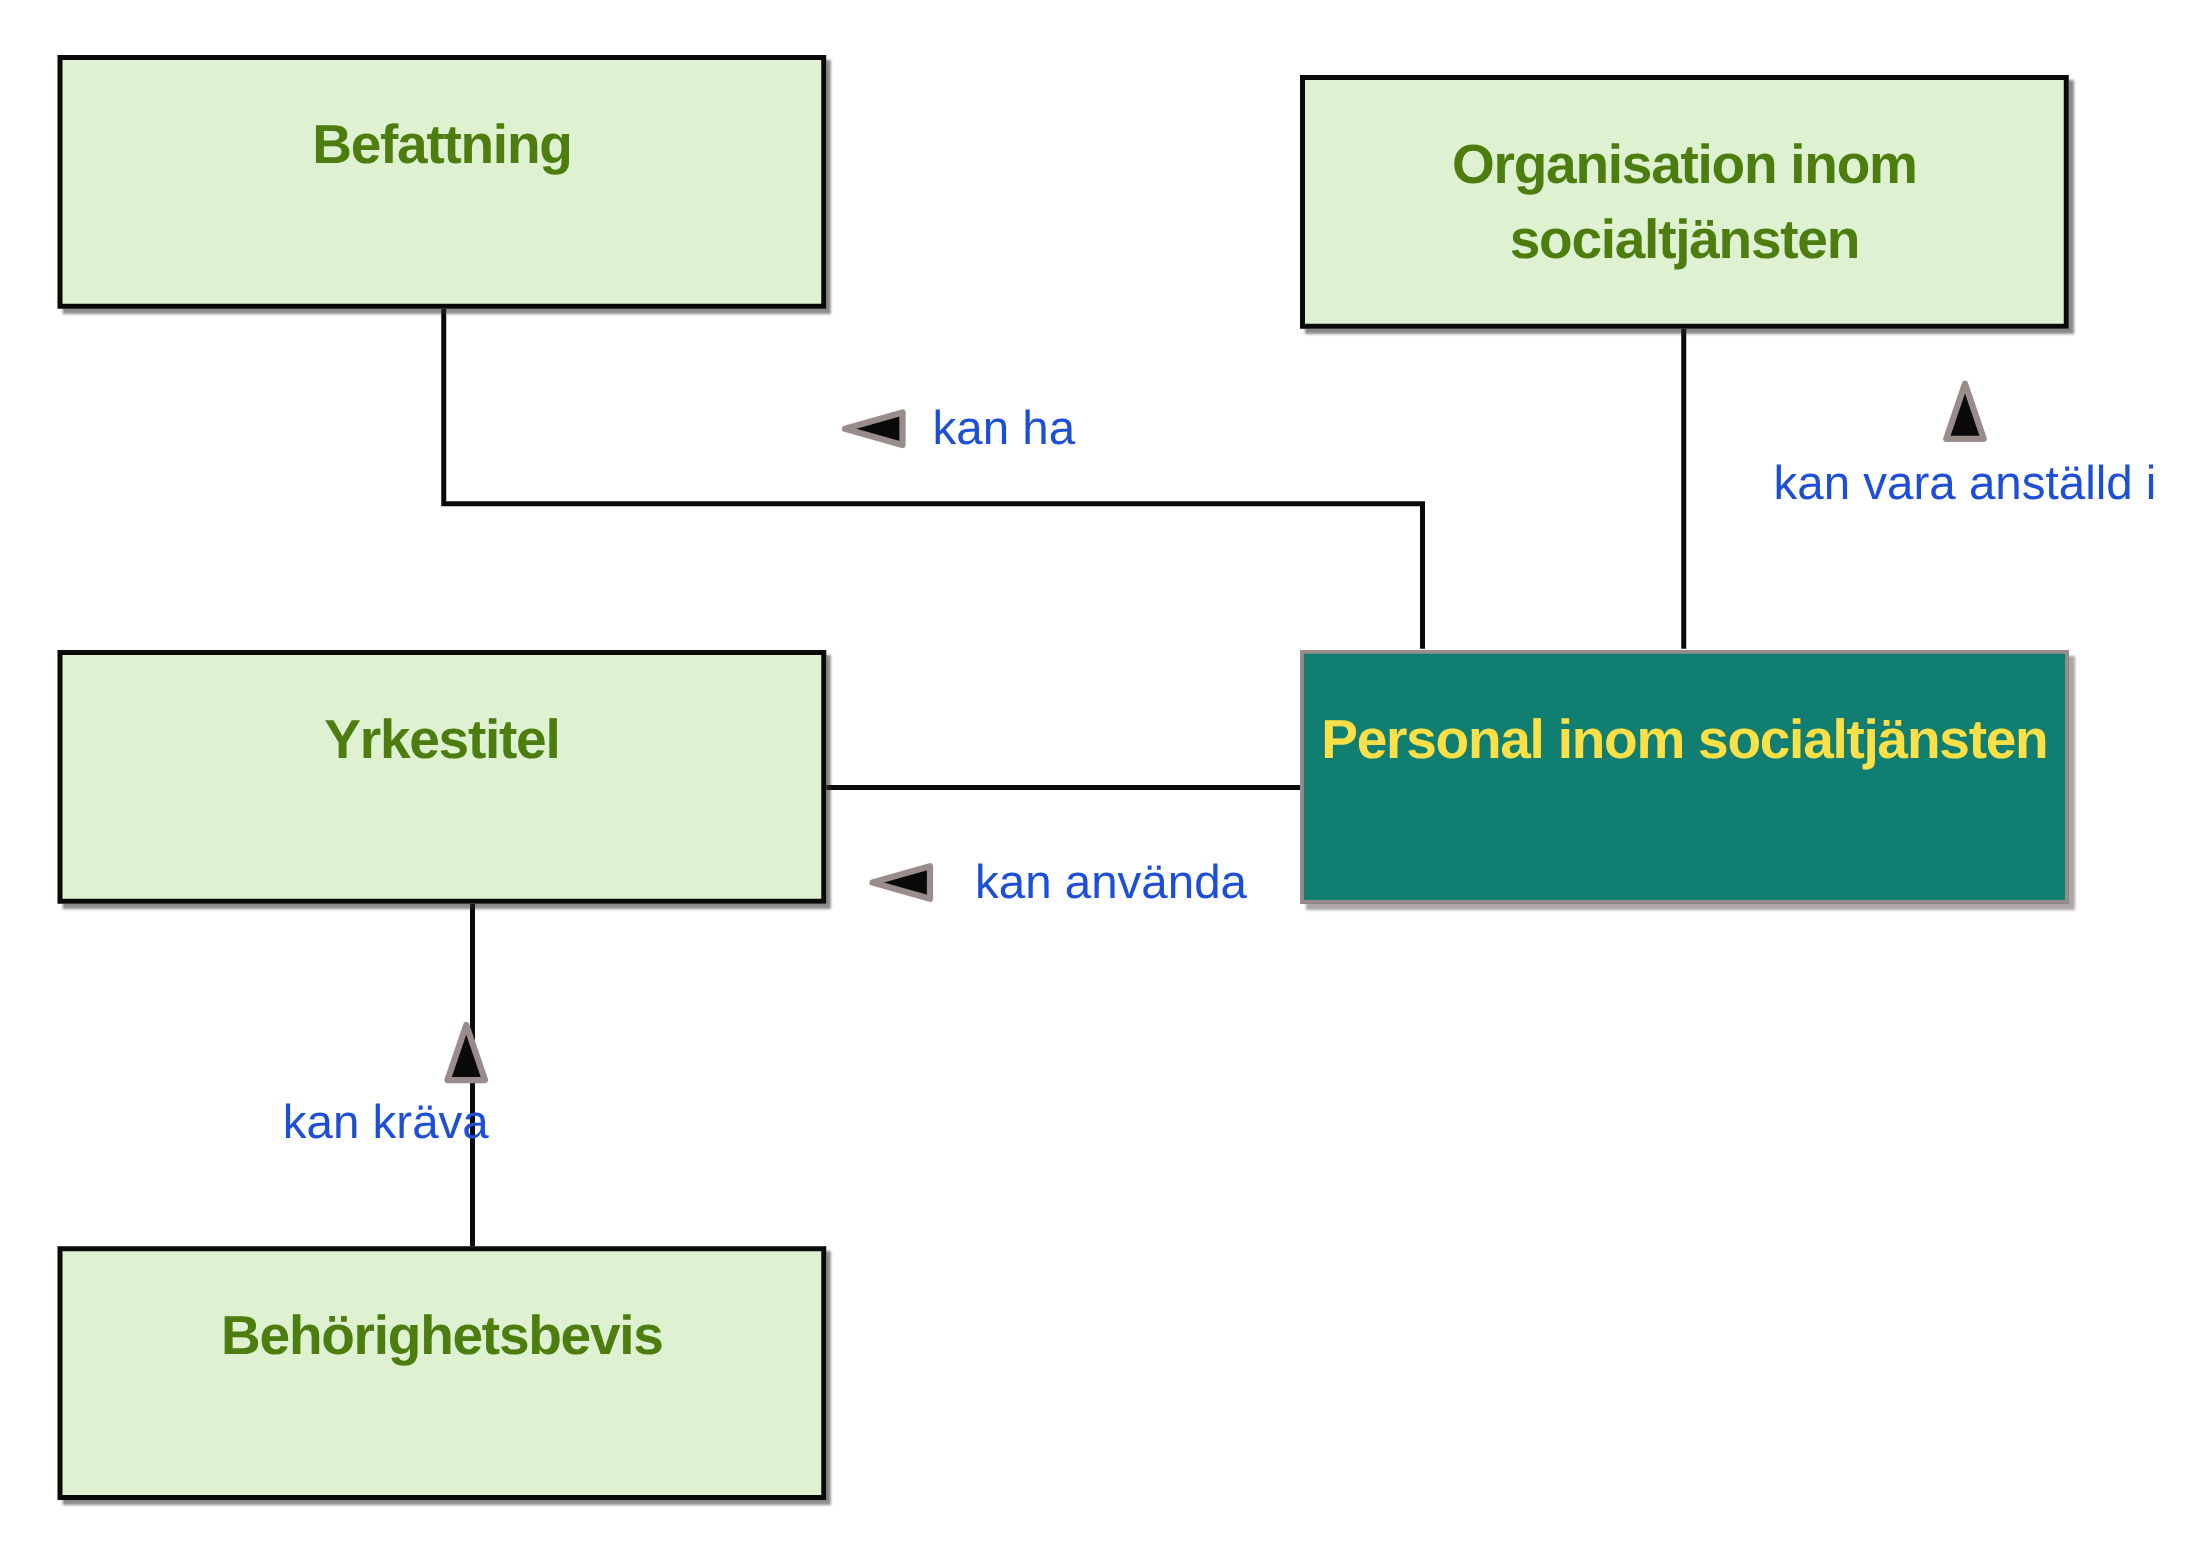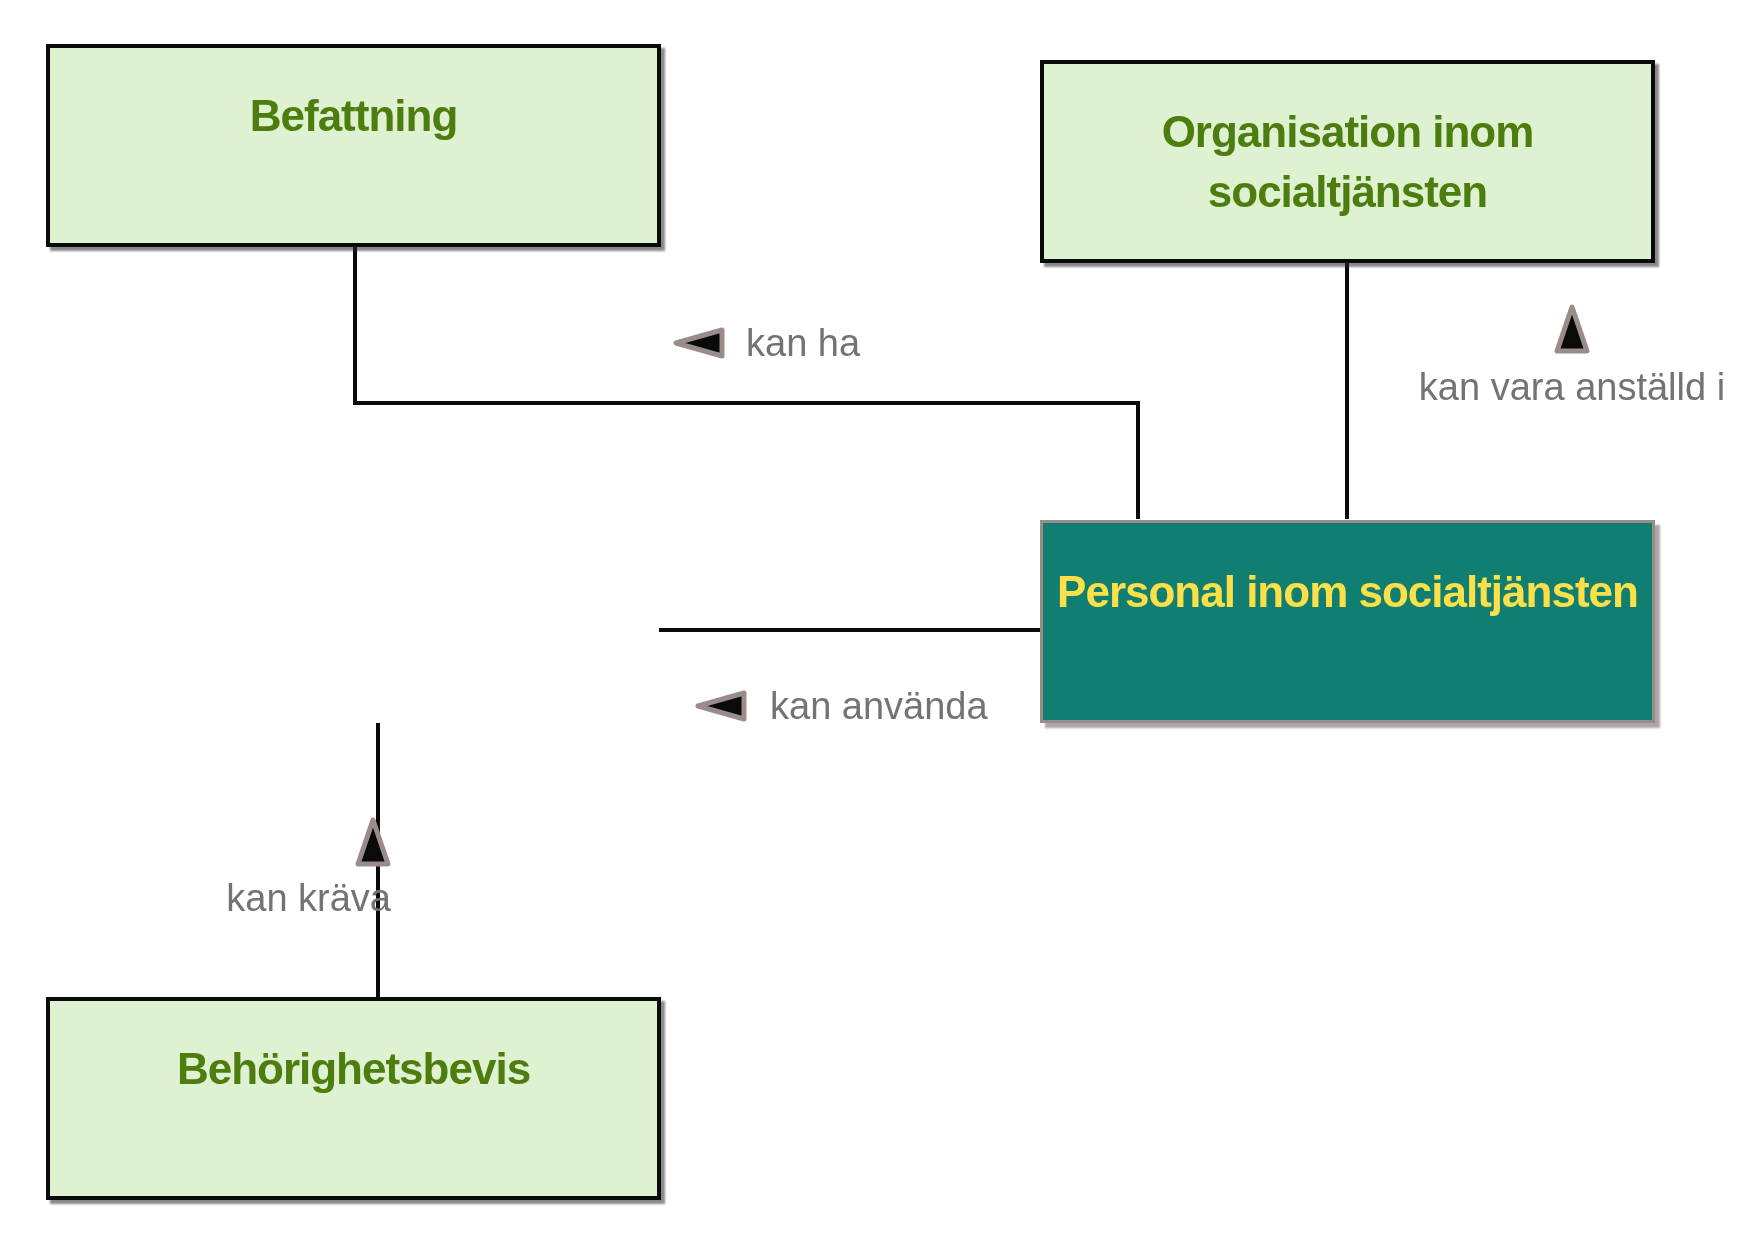--- a/index.html
+++ b/index.html
@@ -50,37 +50,37 @@
   .node .line { display: block; }
 
   #node-befattning        { left: 46px;   top: 44px;  }
   #node-organisation      { left: 1040px; top: 60px;  }
   #node-yrkestitel        { left: 46px;   top: 520px; }
   #node-personal          { left: 1040px; top: 520px; }
   #node-behorighetsbevis  { left: 46px;   top: 997px; }
 
   .rel-label {
     position: absolute;
-    color: #737373;
+    color: #1d4ed8;
     font-size: 38px;
     line-height: 44px;
     white-space: nowrap;
   }
   .rel-row {
     display: flex;
     align-items: center;
     gap: 20px;
   }
   .rel-col {
     display: flex;
     flex-direction: column;
     align-items: center;
   }
   #rel-kan-ha        { left: 672px;  top: 321px; }
-  #rel-kan-anvanda   { left: 694px;  top: 684px; gap: 22px; }
+  #rel-kan-anvanda   { left: 694px;  top: 684px; gap: 32px; }
   #rel-anstalld      { left: 1382px; top: 303px; width: 380px; gap: 10px; }
   #rel-kan-krava     { left: 131px;  top: 816px; width: 260px; gap: 8px; align-items: flex-end;  }
 
   .arrow-svg { display: block; }
 </style>
 </head>
 <body>
 
 <div id="canvas">
 
@@ -93,20 +93,23 @@
 
   <div class="node node-green" id="node-befattning">
     <span class="line">Befattning</span>
   </div>
 
   <div class="node node-green" id="node-organisation">
     <span class="line">Organisation inom</span>
     <span class="line">socialtjänsten</span>
   </div>
 
+  <div class="node node-green" id="node-yrkestitel">
+    <span class="line">Yrkestitel</span>
+  </div>
 
   <div class="node node-teal" id="node-personal">
     <span class="line">Personal inom socialtjänsten</span>
   </div>
 
   <div class="node node-green" id="node-behorighetsbevis">
     <span class="line">Behörighetsbevis</span>
   </div>
 
   <div class="rel-label rel-row" id="rel-kan-ha">

